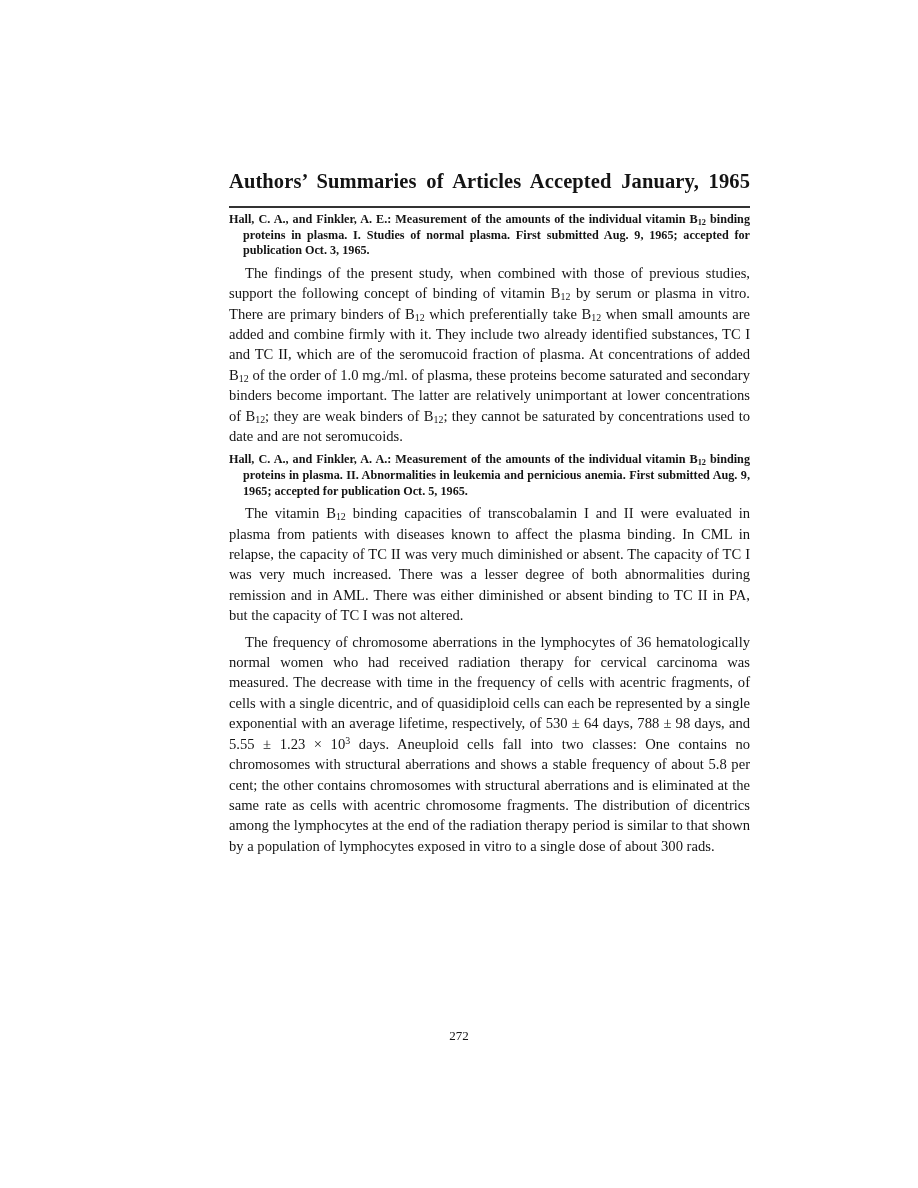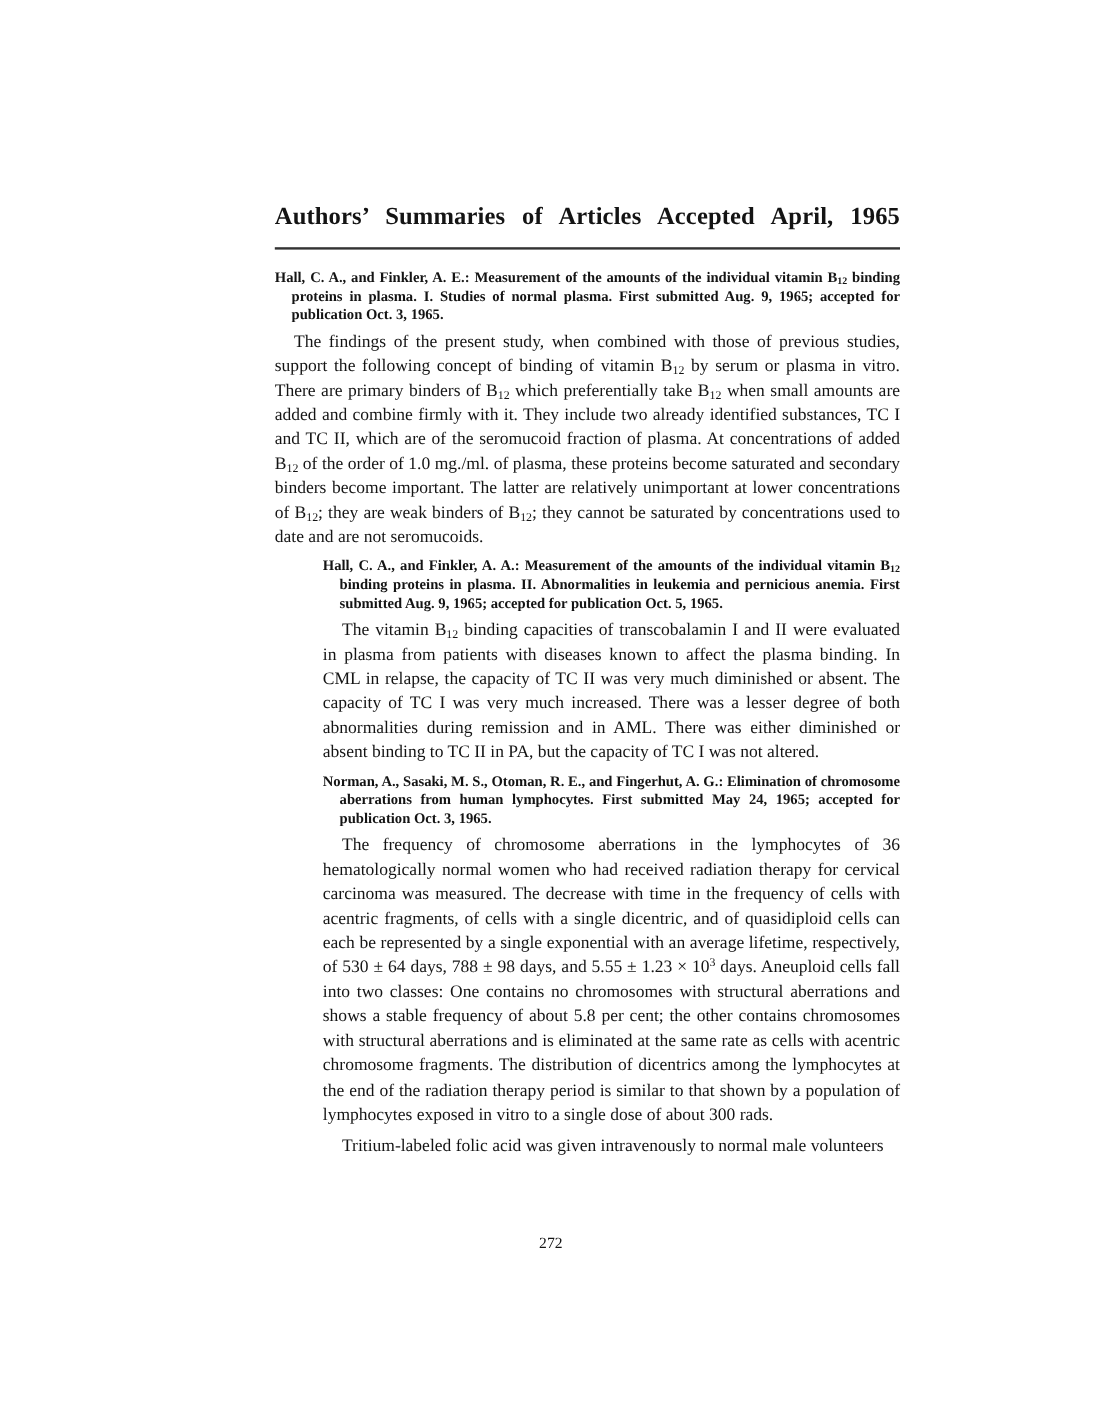--- a/index.html
+++ b/index.html
@@ -15,54 +15,52 @@
     text-align-last: justify; white-space: nowrap;
   }
   .rule {
     margin-top: 12px; height: 0; border-top: 2px solid #333; width: 521px;
   }
   .entry-head {
     font-weight: bold; font-size: 12.2px; line-height: 15.6px;
     text-align: justify; padding-left: 14px; text-indent: -14px;
     margin: 0;
   }
-  .entry-head.first { margin-top: 16px; }
+  .entry-head.first { margin-top: 4px; }
   .entry-body {
     font-size: 14.6px; line-height: 20.4px; text-align: justify;
     text-indent: 16px; margin: 0; font-family: Liberation Serif, serif;
   }
-  .entry + .entry { margin-top: 6px; margin-left: 40px; }
+  .entry + .entry { margin-top: 6px; }
   .entry-body.gap { margin-top: 4px; }
   sub { font-size: 0.68em; vertical-align: -0.25em; line-height: 0; }
   sup { font-size: 0.68em; vertical-align: 0.5em; line-height: 0; }
   .page-number {
     position: absolute; left: 0; top: 1028px; width: 918px; text-align: center;
     font-family: "Liberation Serif", "DejaVu Serif", serif; font-size: 13px;
   }
 </style>
 </head>
 <body>
 
 <div class="page">
-  <h1 class="title">Authors’ Summaries of Articles Accepted April, 1965</h1>
+  <h1 class="title">Authors’ Summaries of Articles Accepted January, 1965</h1>
   <div class="rule"></div>
 
   <div class="entry">
     <p class="entry-head first"><span>Hall, C. A., and Finkler, A. E.: Measurement of the amounts of the individual vitamin B</span><sub>12</sub><span> binding proteins in plasma. I. Studies of normal plasma. First submitted Aug. 9, 1965; accepted for publication Oct. 3, 1965.</span></p>
     <p class="entry-body gap"><span>The findings of the present study, when combined with those of previous studies, support the following concept of binding of vitamin B</span><sub>12</sub><span> by serum or plasma in vitro. There are primary binders of B</span><sub>12</sub><span> which preferentially take B</span><sub>12</sub><span> when small amounts are added and combine firmly with it. They include two already identified substances, TC I and TC II, which are of the seromucoid fraction of plasma. At concentrations of added B</span><sub>12</sub><span> of the order of 1.0 mg./ml. of plasma, these proteins become saturated and secondary binders become important. The latter are relatively unimportant at lower concentrations of B</span><sub>12</sub><span>; they are weak binders of B</span><sub>12</sub><span>; they cannot be saturated by concentrations used to date and are not seromucoids.</span></p>
   </div>
 
   <div class="entry">
     <p class="entry-head"><span>Hall, C. A., and Finkler, A. A.: Measurement of the amounts of the individual vitamin B</span><sub>12</sub><span> binding proteins in plasma. II. Abnormalities in leukemia and pernicious anemia. First submitted Aug. 9, 1965; accepted for publication Oct. 5, 1965.</span></p>
     <p class="entry-body gap"><span>The vitamin B</span><sub>12</sub><span> binding capacities of transcobalamin I and II were evaluated in plasma from patients with diseases known to affect the plasma binding. In CML in relapse, the capacity of TC II was very much diminished or absent. The capacity of TC I was very much increased. There was a lesser degree of both abnormalities during remission and in AML. There was either diminished or absent binding to TC II in PA, but the capacity of TC I was not altered.</span></p>
   </div>
 
   <div class="entry">
-    <p class="entry-head">Norman, A., Sasaki, M. S., Otoman, R. E., and Fingerhut, A. G.: Elimination of chromosome aberrations from human lymphocytes. First submitted May 24, 1965; accepted for publication Oct. 3, 1965.</p>
     <p class="entry-body gap"><span>The frequency of chromosome aberrations in the lymphocytes of 36 hematologically normal women who had received radiation therapy for cervical carcinoma was measured. The decrease with time in the frequency of cells with acentric fragments, of cells with a single dicentric, and of quasidiploid cells can each be represented by a single exponential with an average lifetime, respectively, of 530 ± 64 days, 788 ± 98 days, and 5.55 ± 1.23 × 10</span><sup>3</sup><span> days. Aneuploid cells fall into two classes: One contains no chromosomes with structural aberrations and shows a stable frequency of about 5.8 per cent; the other contains chromosomes with structural aberrations and is eliminated at the same rate as cells with acentric chromosome fragments. The distribution of dicentrics among the lymphocytes at the end of the radiation therapy period is similar to that shown by a population of lymphocytes exposed in vitro to a single dose of about 300 rads.</span></p>
   </div>
 
   <div class="entry">
-    <p class="entry-body gap">Tritium-labeled folic acid was given intravenously to normal male volunteers</p>
   </div>
 </div>
 
 <div class="page-number">272</div>
 
 </body></html>

